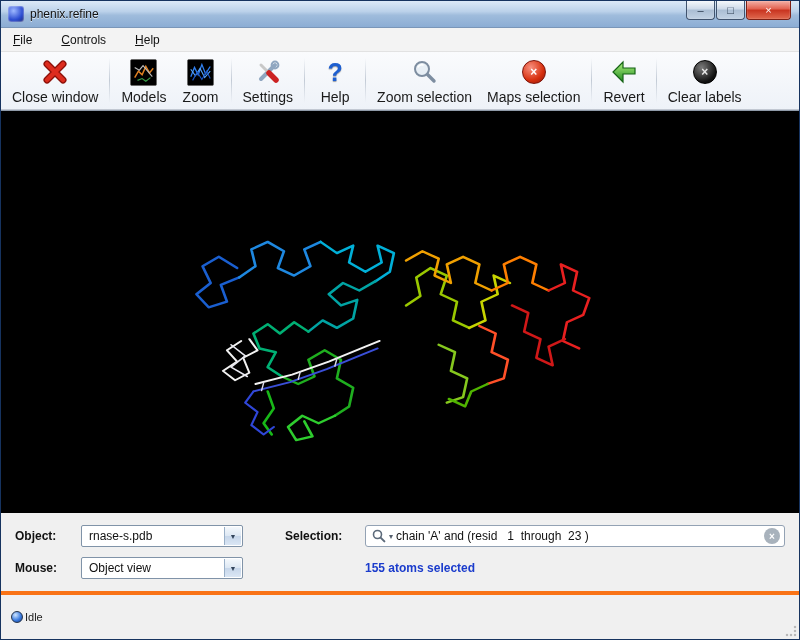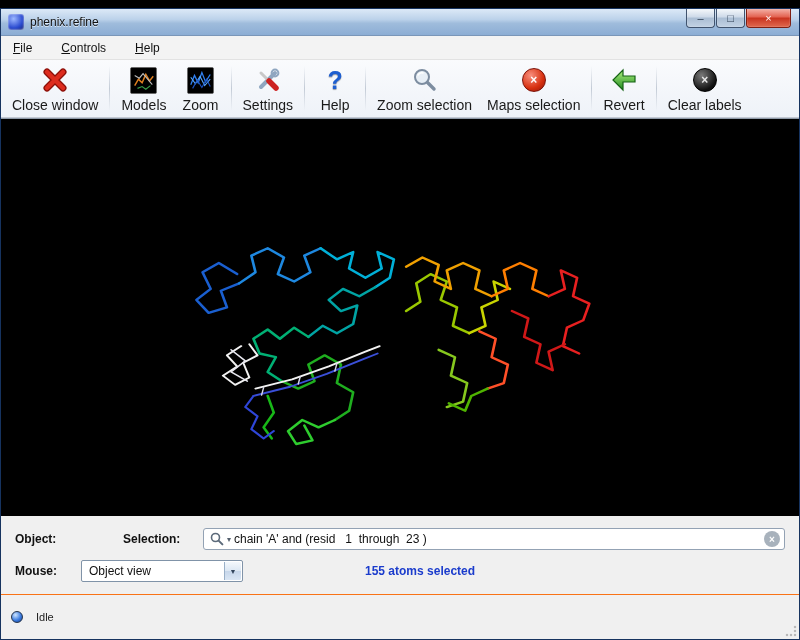--- a/index.html
+++ b/index.html
@@ -1,20 +1,20 @@
 <!DOCTYPE html>
 <html><head>
 <meta charset="utf-8">
 <style>
   * { box-sizing: border-box; margin: 0; padding: 0; }
   html,body { width: 800px; height: 640px; overflow: hidden; }
   body { font-family: "Liberation Sans", "DejaVu Sans", sans-serif; background:#000; }
 
   .window { position:absolute; inset:0; display:flex; flex-direction:column;
-            border:1px solid #16335f; background:#0369a1;margin-top:8px; }
+            border:1px solid #16335f; background:#0369a1; }
 
   
   .titlebar { flex:0 0 27px; position:relative; display:flex; align-items:center; padding:0 7px;
               background:linear-gradient(#dce9f7 0%, #bcd2ea 40%, #9fbcdc 55%, #8cadd4 100%);
               border-bottom:1px solid #7a96b8; }
   .app-icon { width:16px; height:16px; border-radius:3px; margin-right:6px;
               background:radial-gradient(circle at 35% 30%, #9db8ff, #2b4bd0 60%, #14246e);
               box-shadow:inset 0 0 2px #fff; }
   .title { font-size:12px; color:#111; text-shadow:0 1px 0 rgba(255,255,255,.7); }
   .winbtns { position:absolute; right:8px; top:0; display:flex; }
@@ -65,22 +65,22 @@
            background:linear-gradient(#f4f8fc,#dce7f3 50%,#c6d6ea 50%,#dae6f4); }
   .selbox { flex:1; height:22px; background:#fff; border:1px solid #93a2b4; border-radius:3px;
             display:flex; align-items:center; padding:0 4px 0 6px; gap:3px; }
   .search-caret { font-size:8px; color:#55606e; }
   .sel-text { flex:1; font-size:12px; color:#111; white-space:pre; overflow:hidden; }
   .clear-btn { width:16px; height:16px; border-radius:50%; background:#a8b2bc; color:#fff;
                font-size:10px; font-weight:bold; display:flex; align-items:center; justify-content:center; }
   .atoms { font-size:12px; font-weight:bold; color:#1b3ccc; }
 
   
-  .statusbar { flex:0 0 24px; background:#f0f0f0; border-top:1px solid #f97316;
-               display:flex; align-items:center; gap:13px; padding:16px 10px; position:relative; }
+  .statusbar { flex:0 0 24px; background:#f0f0f0; border-top:4px solid #f97316;
+               display:flex; align-items:center; gap:2px; padding:16px 10px; position:relative; }
   .led { width:12px; height:12px; border-radius:50%; border:1px solid #24344c;
          background:radial-gradient(circle at 35% 30%, #cfe6ff, #3d7de0 55%, #123c8e); }
   .status-text { font-size:11px; color:#222; }
   .grip { position:absolute; right:2px; bottom:2px; width:12px; height:12px;
           background:
             radial-gradient(circle at 10px 10px, #b9b9b9 1.4px, transparent 1.6px),
             radial-gradient(circle at 6px 10px,  #b9b9b9 1.4px, transparent 1.6px),
             radial-gradient(circle at 10px 6px,  #b9b9b9 1.4px, transparent 1.6px),
             radial-gradient(circle at 2px 10px,  #b9b9b9 1.4px, transparent 1.6px),
             radial-gradient(circle at 10px 2px,  #b9b9b9 1.4px, transparent 1.6px); }
@@ -242,20 +242,24 @@
         <polyline points="258,291 256,299" fill="none" stroke="#d8d8e8" stroke-width="1.4" stroke-linejoin="round" stroke-linecap="round"></polyline>
         <polyline points="294,279 292,287" fill="none" stroke="#d8d8e8" stroke-width="1.4" stroke-linejoin="round" stroke-linecap="round"></polyline>
         <polyline points="330,265 328,273" fill="none" stroke="#d8d8e8" stroke-width="1.4" stroke-linejoin="round" stroke-linecap="round"></polyline>
         <polyline points="248,300 240,312 252,322 246,336 258,346 268,338" fill="none" stroke="#2f46d8" stroke-width="2.2" stroke-linejoin="round" stroke-linecap="round"></polyline>
       </svg>
   </div>
 
   <div class="controlpanel">
     <div class="crow">
       <span class="clabel lbl-object">Object:</span>
+      <div class="combo">
+        <span>rnase-s.pdb</span>
+        <span class="combo-arrow">▼</span>
+      </div>
       <span class="spacer42"></span>
       <span class="clabel lbl-selection">Selection:</span>
       <div class="selbox">
         <svg width="14" height="14" viewBox="0 0 14 14">
           <circle cx="5.5" cy="5.5" r="4" fill="none" stroke="#5c6a7a" stroke-width="1.6"></circle>
           <line x1="8.6" y1="8.6" x2="12.4" y2="12.4" stroke="#5c6a7a" stroke-width="2" stroke-linecap="round"></line>
         </svg>
         <span class="search-caret">▾</span>
         <span class="sel-text">chain 'A' and (resid   1  through  23 )</span>
         <span class="clear-btn">×</span>

